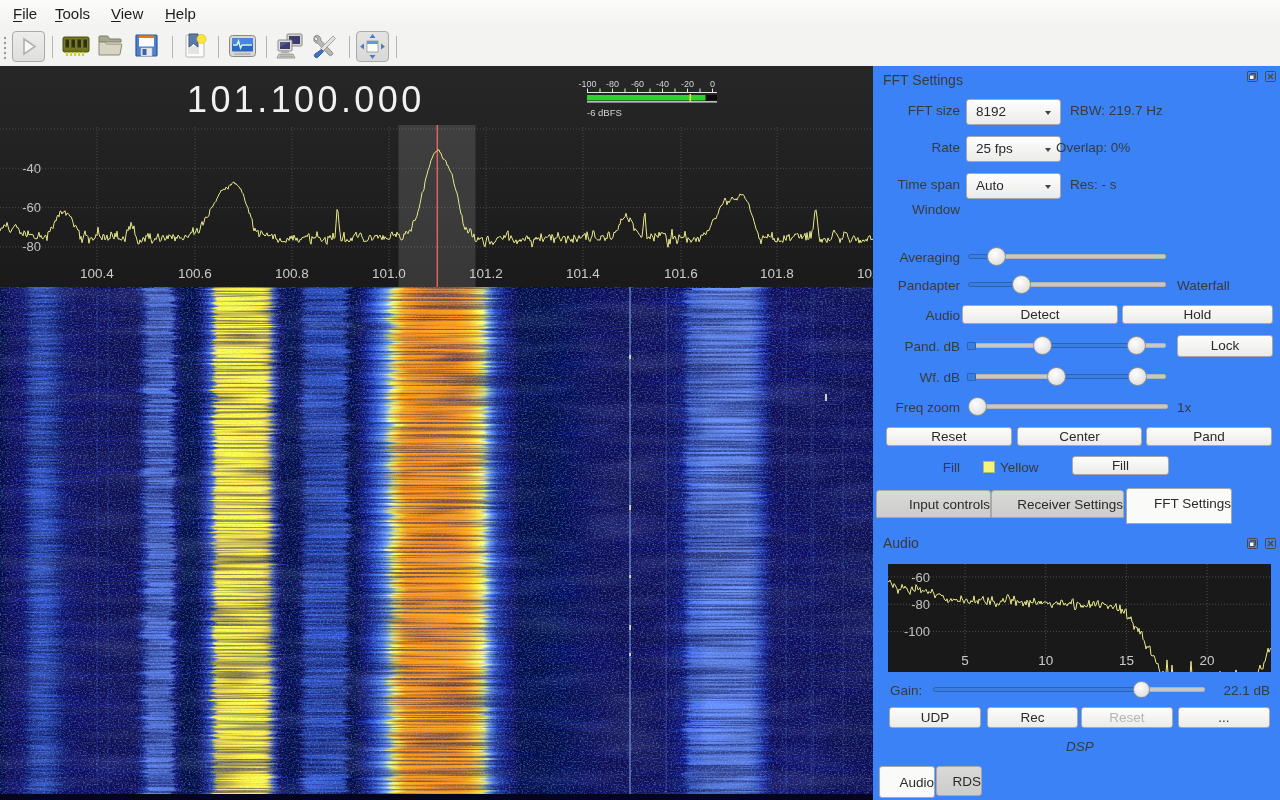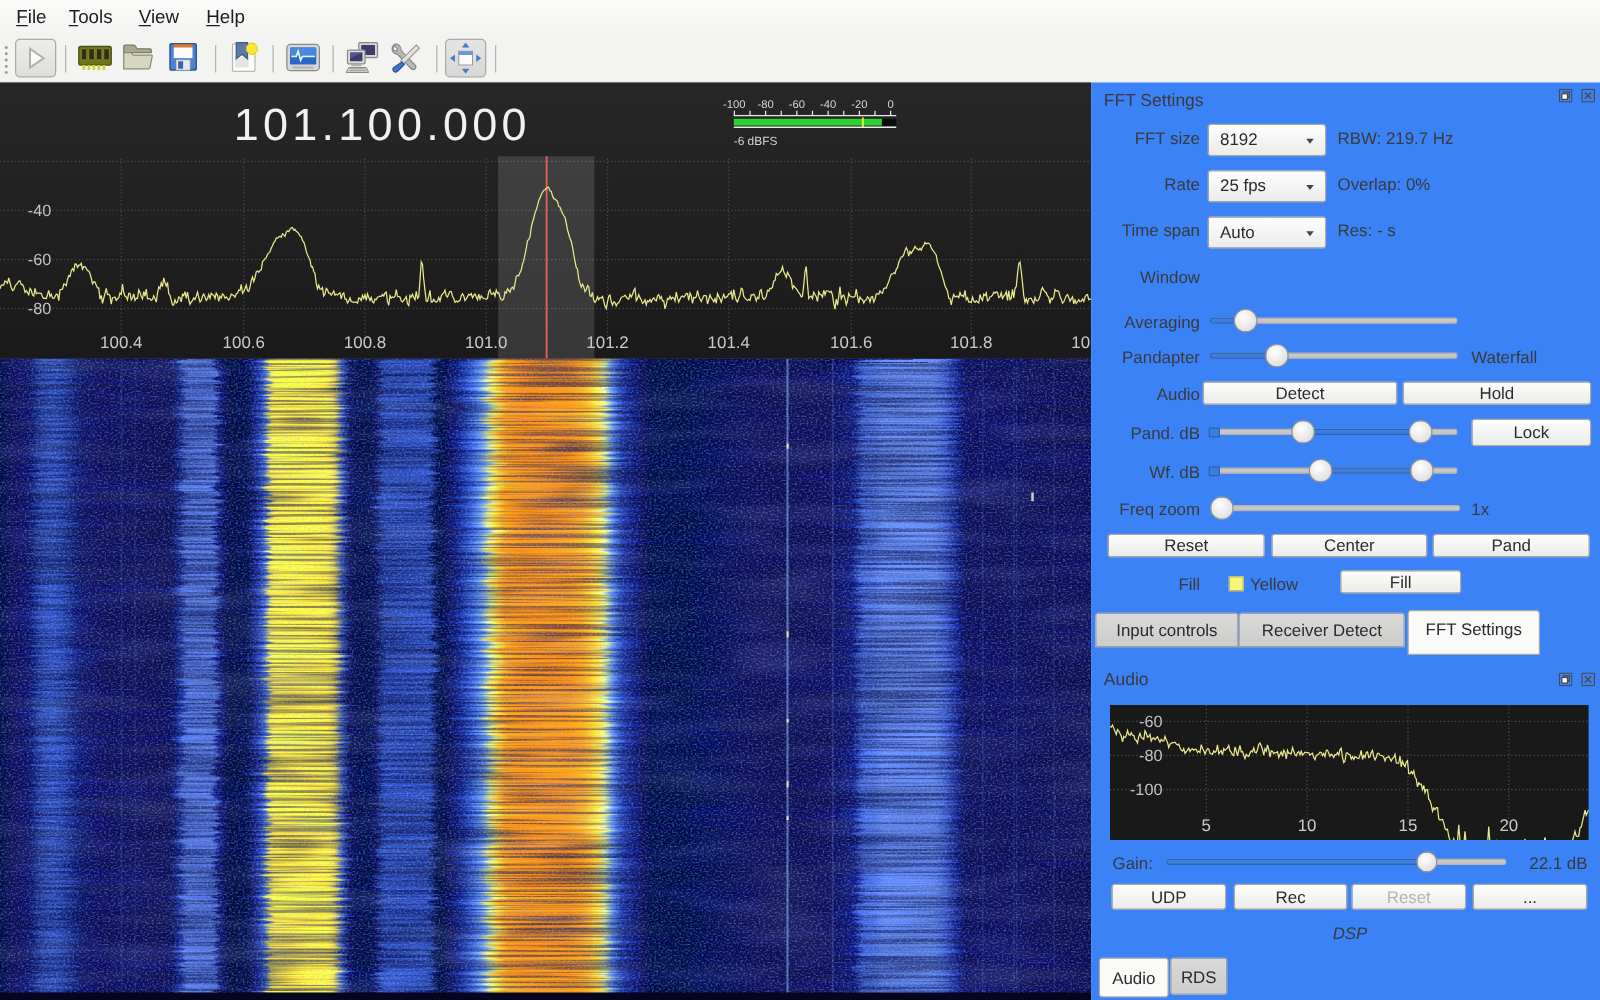--- a/index.html
+++ b/index.html
@@ -12,21 +12,21 @@
 #spectrum{position:absolute;left:0;top:66px;width:873px;height:221px;background:linear-gradient(#262626,#191919)}
 #waterfall{position:absolute;left:0;top:287px;width:873px;height:513px;background:#081058}
 #panel{position:absolute;left:873px;top:66px;width:483px;height:734px;background:#3b82f6;font-size:13.5px;color:#3a3a3a}
 .pl{position:absolute;text-align:right}
 .combo{position:absolute;height:26px;border:1px solid #a8a8a7;border-radius:3px;background:linear-gradient(#fefefe,#ebebea);color:#2a2a2a;padding-left:9px;line-height:24px;font-size:13.5px}
 .combo:after{content:"";position:absolute;right:9px;top:11px;border-left:3.5px solid transparent;border-right:3.5px solid transparent;border-top:4.5px solid #444}
 .btn{position:absolute;height:19px;border:1px solid #a8a8a7;border-radius:3px;background:linear-gradient(#fdfdfc,#ebebea);color:#2a2a2a;text-align:center;line-height:17px;font-size:13.5px}
 .groove{position:absolute;height:5px;background:#c7c7c6;border:1px solid #b2b2b1;border-radius:2px}
 .gfill{position:absolute;height:5px;background:#3c7ede;border:1px solid #2a62b8;border-radius:2px}
 .handle{position:absolute;width:19px;height:19px;border-radius:50%;border:1px solid #939392;background:radial-gradient(circle at 40% 35%,#ffffff,#d5d5d4)}
-.tab{position:absolute;border:1px solid #a8a8a7;background:linear-gradient(#d9d9d8,#cccccb);text-align:center;color:#2a2a2a;font-size:13.5px}
+.tab{position:absolute;border:1px solid #a8a8a7;background:linear-gradient(#d9d9d8,#cccccb);text-align:right;color:#2a2a2a;font-size:13.5px}
 .tabact{background:#fafaf9;z-index:2}
 .ticon{position:absolute;width:11px;height:11px}
 </style></head><body>
 <div id="menubar">
 <span style="left:13px"><u>F</u>ile</span>
 <span style="left:55px"><u>T</u>ools</span>
 <span style="left:111px"><u>V</u>iew</span>
 <span style="left:165px"><u>H</u>elp</span>
 </div>
 <div id="toolbar">
@@ -290,25 +290,25 @@
     </svg>
     <svg class="ticon" style="left:392px;top:5px" width="11" height="11" viewBox="0 0 11 11">
       <rect x="0.5" y="0.5" width="10" height="10" rx="1" fill="none" stroke="#4a4a46"></rect>
       <path d="M3 3 L8 8 M8 3 L3 8" stroke="#4a4a46" stroke-width="1.3"></path>
     </svg>
     <div class="pl" style="left:0;top:37px;width:87px">FFT size</div>
     <div class="combo" style="left:93px;top:33px;width:95px">8192</div>
     <div style="position:absolute;left:197px;top:37px">RBW: 219.7 Hz</div>
     <div class="pl" style="left:0;top:74px;width:87px">Rate</div>
     <div class="combo" style="left:93px;top:70px;width:95px">25 fps</div>
-    <div style="position:absolute;left:197px;top:74px">Overlap: 0%</div>
+    <div style="position:absolute;left:183px;top:74px">Overlap: 0%</div>
     <div class="pl" style="left:0;top:111px;width:87px">Time span</div>
     <div class="combo" style="left:93px;top:107px;width:95px">Auto</div>
     <div style="position:absolute;left:197px;top:111px">Res: - s</div>
-    <div class="pl" style="left:0;top:148px;width:87px">Window</div>
+    <div class="pl" style="left:0;top:136px;width:87px">Window</div>
     <div class="pl" style="left:0;top:184px;width:87px">Averaging</div>
     <div class="groove" style="left:95px;top:188px;width:198px"></div>
     <div class="gfill" style="left:95px;top:188px;width:29px"></div>
     <div class="handle" style="left:114px;top:181px"></div>
     <div class="pl" style="left:0;top:212px;width:87px">Pandapter</div>
     <div class="groove" style="left:95px;top:216px;width:198px"></div>
     <div class="gfill" style="left:95px;top:216px;width:54px"></div>
     <div class="handle" style="left:139px;top:209px"></div>
     <div style="position:absolute;left:304px;top:212px">Waterfall</div>
     <div class="pl" style="left:0;top:242px;width:87px">Audio</div>
@@ -332,21 +332,21 @@
     <div class="handle" style="left:95px;top:331px"></div>
     <div style="position:absolute;left:304px;top:334px">1x</div>
     <div class="btn" style="left:13px;top:361px;width:126px">Reset</div>
     <div class="btn" style="left:144px;top:361px;width:125px">Center</div>
     <div class="btn" style="left:273px;top:361px;width:126px">Pand</div>
     <div class="pl" style="left:0;top:394px;width:87px">Fill</div>
     <div style="position:absolute;left:110px;top:395px;width:12px;height:12px;background:#f5f57a;border:1px solid #b8b870"></div>
     <div style="position:absolute;left:127px;top:394px">Yellow</div>
     <div class="btn" style="left:199px;top:390px;width:97px">Fill</div>
     <div class="tab" style="left:3px;top:424px;width:115px;height:28px;line-height:28px;border-radius:3px 3px 0 0">Input controls</div>
-    <div class="tab" style="left:118px;top:424px;width:133px;height:28px;line-height:28px;border-radius:3px 3px 0 0">Receiver Detect</div>
+    <div class="tab" style="left:118px;top:424px;width:133px;height:28px;line-height:28px;border-radius:3px 3px 0 0">Receiver Settings</div>
     <div class="tab tabact" style="left:253px;top:422px;width:106px;height:36px;line-height:30px;border-radius:3px 3px 0 0">FFT Settings</div>
     <div style="position:absolute;left:10px;top:469px;font-size:14px">Audio</div>
     <svg class="ticon" style="left:374px;top:472px" width="11" height="11" viewBox="0 0 11 11">
       <rect x="0.5" y="0.5" width="10" height="10" rx="1" fill="none" stroke="#4a4a46"></rect>
       <rect x="4" y="2.5" width="4.5" height="4.5" fill="none" stroke="#4a4a46"></rect>
       <rect x="2.5" y="4" width="4.5" height="4.5" fill="#fff" stroke="#4a4a46"></rect>
     </svg>
     <svg class="ticon" style="left:392px;top:472px" width="11" height="11" viewBox="0 0 11 11">
       <rect x="0.5" y="0.5" width="10" height="10" rx="1" fill="none" stroke="#4a4a46"></rect>
       <path d="M3 3 L8 8 M8 3 L3 8" stroke="#4a4a46" stroke-width="1.3"></path>

